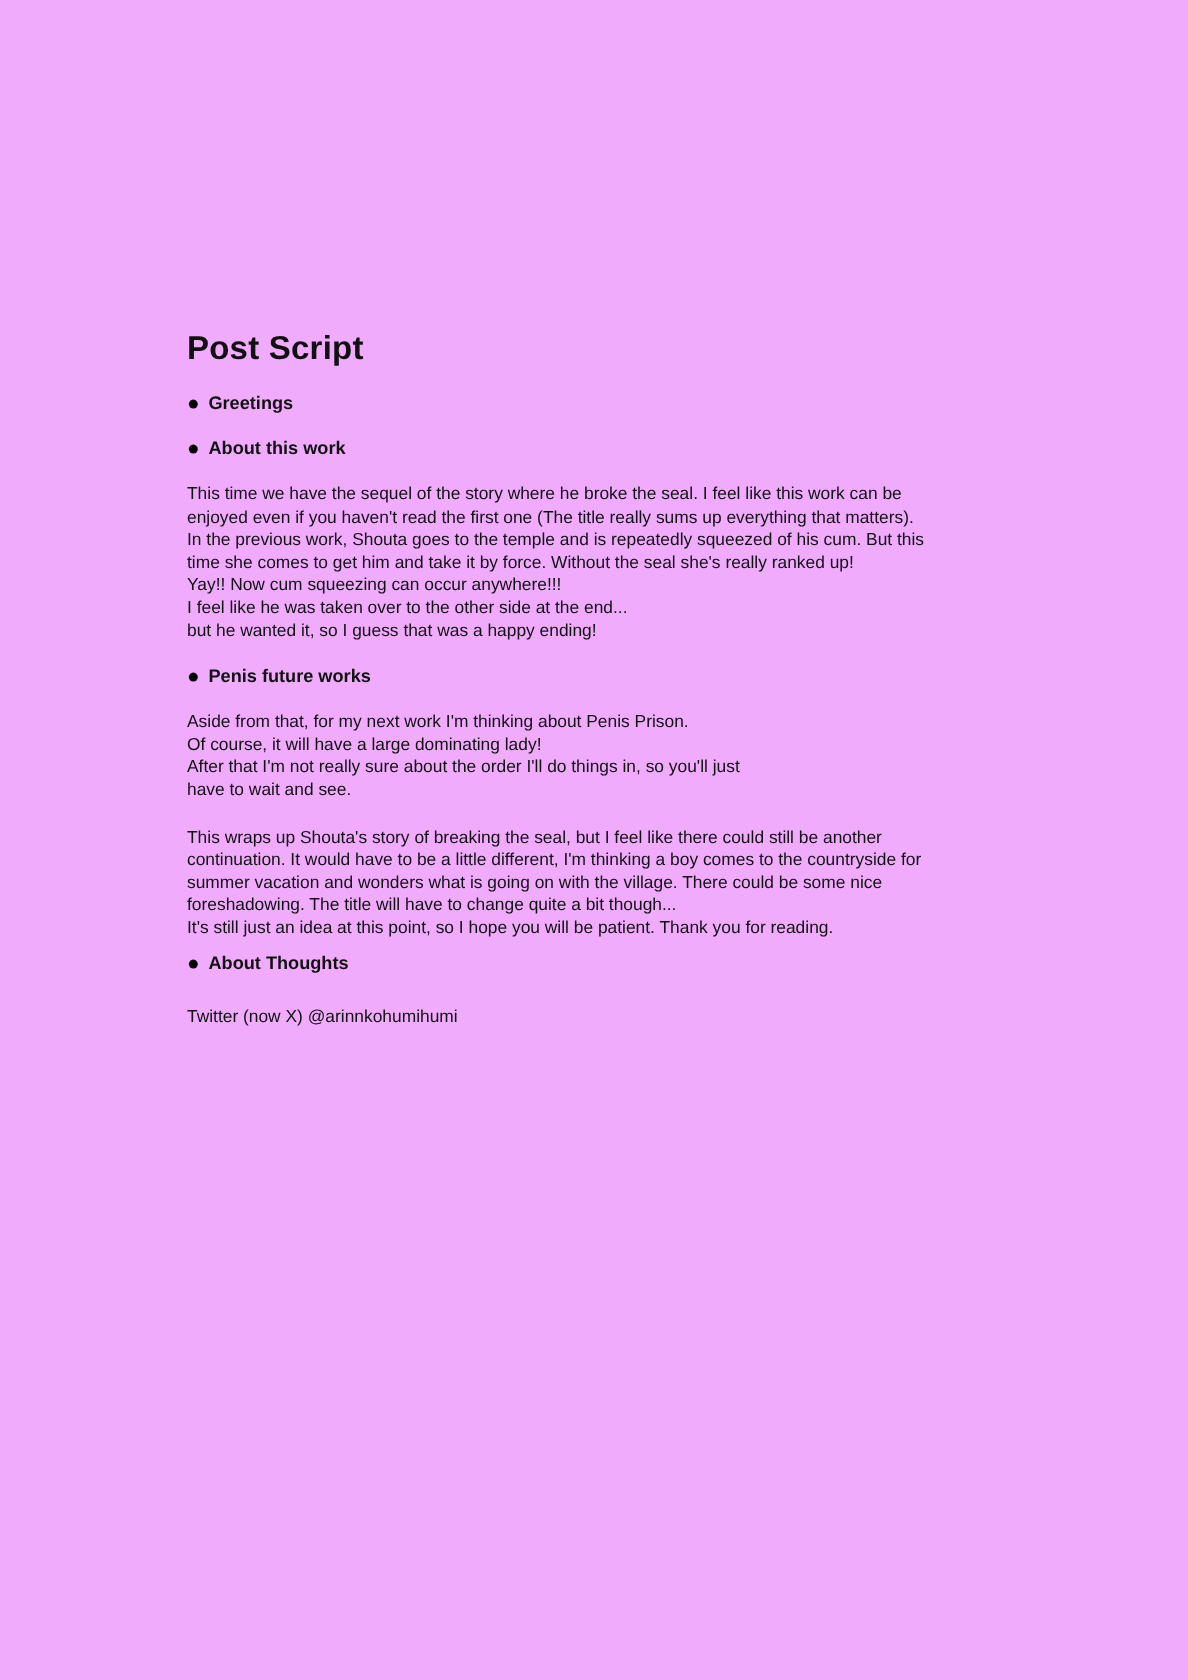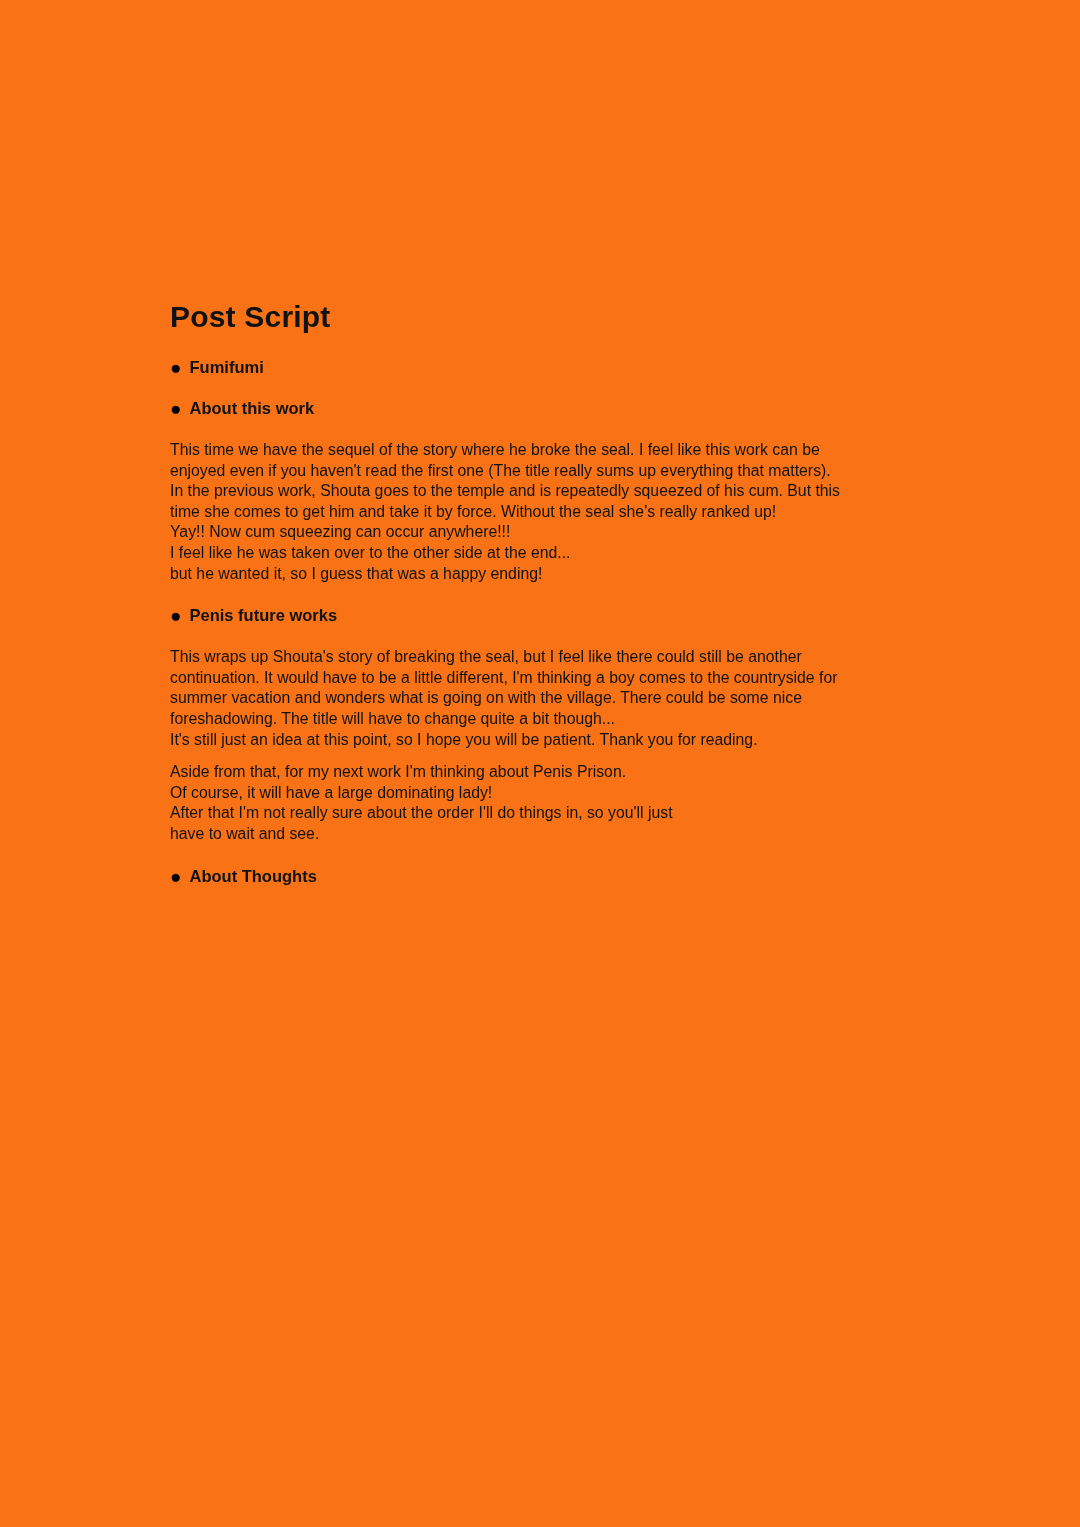--- a/index.html
+++ b/index.html
@@ -4,21 +4,21 @@
 <style>
   html, body {
     margin: 0;
     padding: 0;
     background: #ffffff;
   }
   .page {
     position: relative;
     width: 1080px;
     height: 1527px;
-    background: #f97316;
+    background: #f0abfc;
     color: #111111;
     font-family: "Liberation Sans", sans-serif;
     box-sizing: border-box;
     padding: 300px 170px 0 170px;
     overflow: hidden;
   }
   h1.page-title {
     font-size: 30px;
     font-weight: 700;
     letter-spacing: 0.2px;
@@ -59,21 +59,21 @@
 </head>
 <body>
 
 <div class="page">
 
   <h1 class="page-title">Post Script</h1>
 
   <section class="section">
     <div class="section-heading">
       <span class="bullet">●</span>
-      <span>Fumifumi</span>
+      <span>Greetings</span>
     </div>
   </section>
 
   <section class="section">
     <div class="section-heading">
       <span class="bullet">●</span>
       <span>About this work</span>
     </div>
     <p class="body-text">This time we have the sequel of the story where he broke the seal. I feel like this work can be
 enjoyed even if you haven't read the first one (The title really sums up everything that matters).
@@ -82,32 +82,33 @@
 Yay!! Now cum squeezing can occur anywhere!!!
 I feel like he was taken over to the other side at the end...
 but he wanted it, so I guess that was a happy ending!</p>
   </section>
 
   <section class="section">
     <div class="section-heading">
       <span class="bullet">●</span>
       <span>Penis future works</span>
     </div>
+    <p class="body-text">Aside from that, for my next work I'm thinking about Penis Prison.
+Of course, it will have a large dominating lady!
+After that I'm not really sure about the order I'll do things in, so you'll just
+have to wait and see.</p>
     <p class="body-text tight">This wraps up Shouta's story of breaking the seal, but I feel like there could still be another
 continuation. It would have to be a little different, I'm thinking a boy comes to the countryside for
 summer vacation and wonders what is going on with the village. There could be some nice
 foreshadowing. The title will have to change quite a bit though...
 It's still just an idea at this point, so I hope you will be patient. Thank you for reading.</p>
-    <p class="body-text">Aside from that, for my next work I'm thinking about Penis Prison.
-Of course, it will have a large dominating lady!
-After that I'm not really sure about the order I'll do things in, so you'll just
-have to wait and see.</p>
   </section>
 
   <section class="section">
     <div class="section-heading">
       <span class="bullet">●</span>
       <span>About Thoughts</span>
     </div>
   </section>
 
+  <div class="footer-line">Twitter (now X) @arinnkohumihumi</div>
 
 </div>
 
 </body></html>

